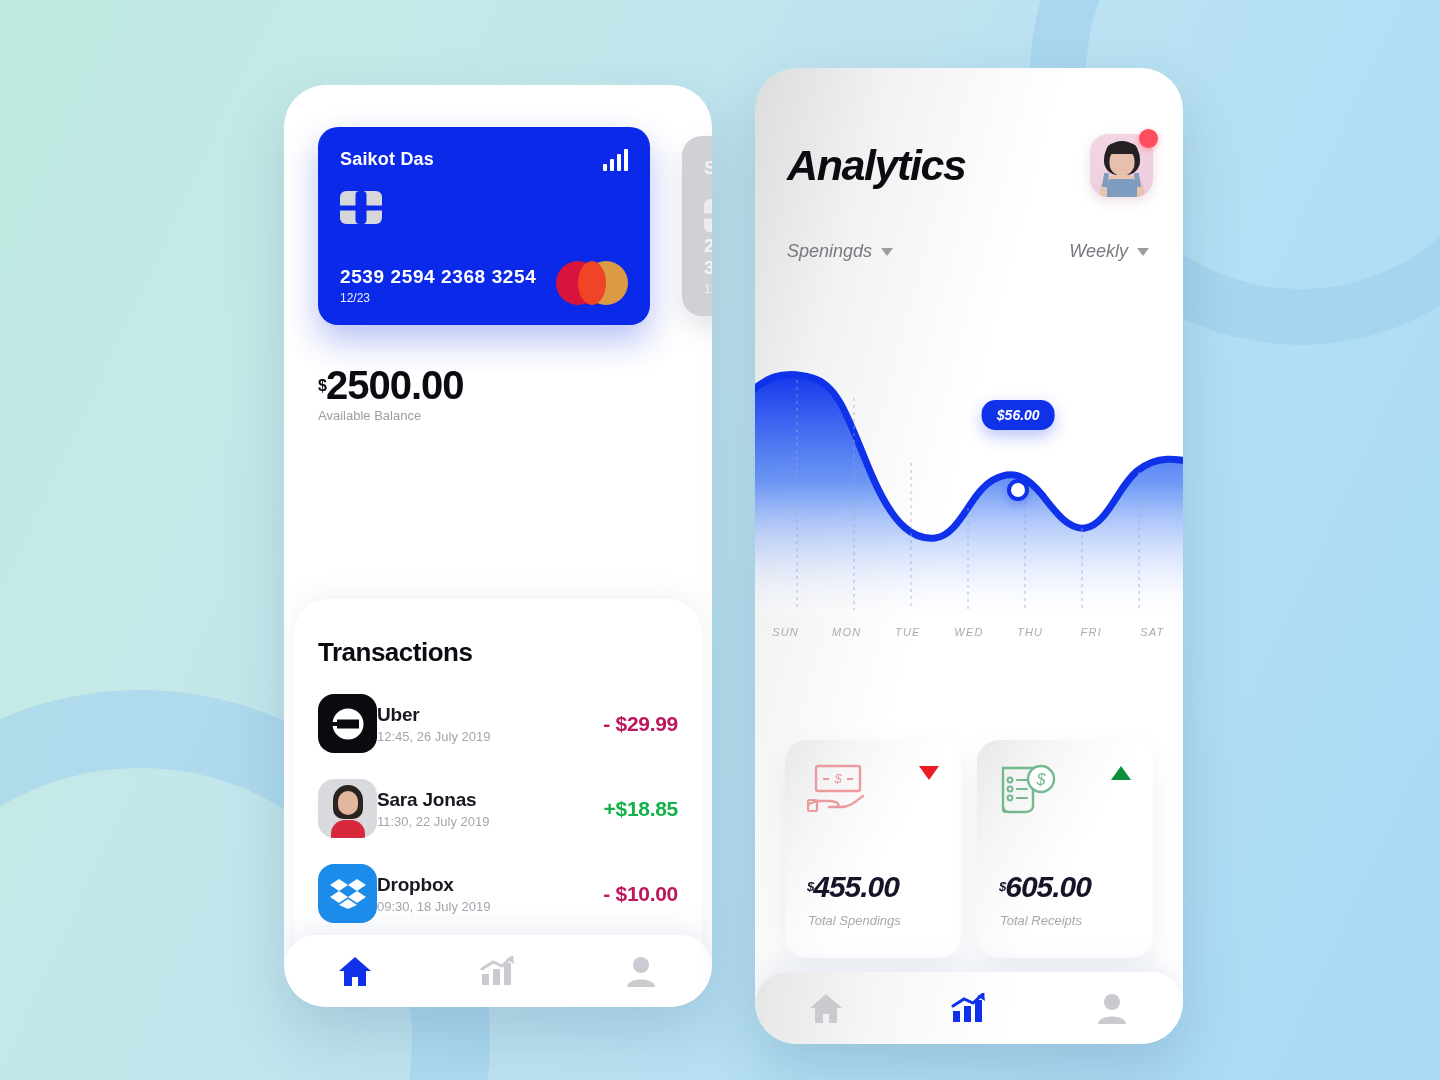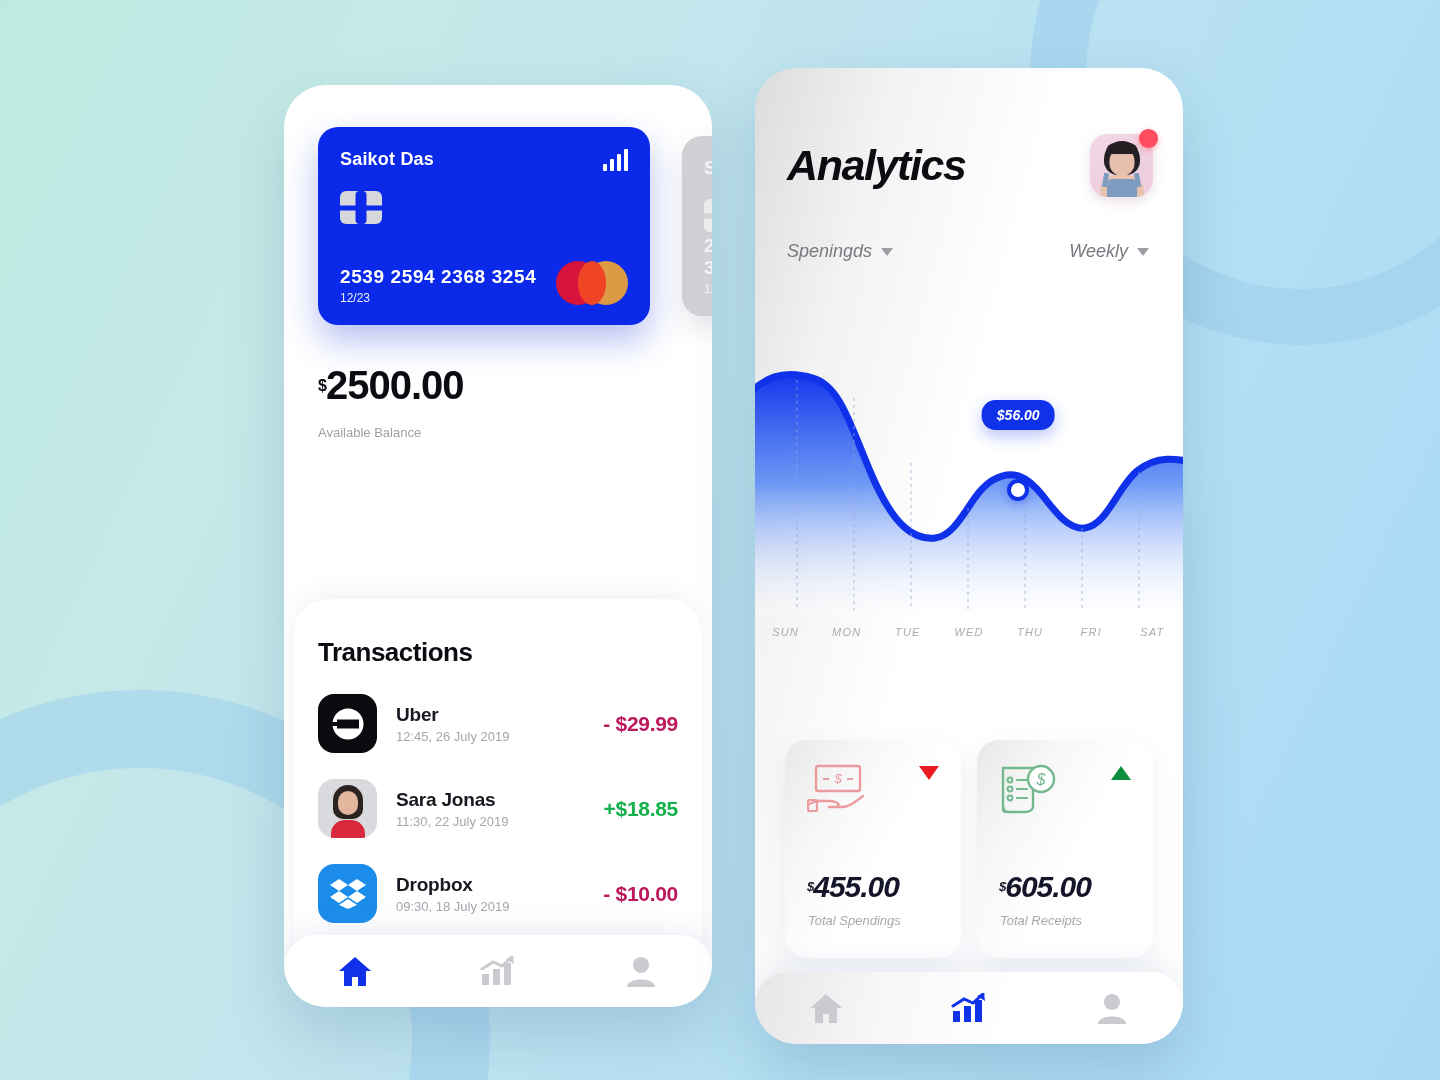--- a/index.html
+++ b/index.html
@@ -187,21 +187,21 @@
     position:absolute; left:22px; top:0; width:28px; height:44px;
     background:#ef4526; border-radius:50%/50%;
   }
 
   .balance-block { padding:36px 0 0 34px; }
   .balance-amount {
     font-size:40px; font-weight:bold; letter-spacing:-1px; color:#0b0b12;
     display:flex; align-items:flex-start;
   }
   .balance-amount .cur { font-size:16px; margin-top:14px; font-weight:bold; }
-  .balance-label { font-size:13px; color:#9d9fa7; margin-top:17px; }
+  .balance-label { font-size:13px; color:#9d9fa7; margin-top:0; }
 
   .transactions-panel {
     position:absolute; left:10px; right:10px; top:514px; bottom:0;
     background:#fff;
     border-radius:34px 34px 42px 42px;
     box-shadow:0 -6px 22px rgba(120,140,170,.10);
     padding:38px 24px 16px 24px;
   }
   .transactions-title {
     font-size:26px; font-weight:bold; letter-spacing:-.5px; color:#0b0b12;
@@ -243,21 +243,21 @@
   .tx-icon.person .p-body {
     position:absolute; left:50%; bottom:0; transform:translateX(-50%);
     width:34px; height:18px; background:#d8283c; border-radius:14px 14px 0 0;
   }
   .tx-icon.dropbox { background:#1c8ceb; }
   .tx-icon.dropbox .db {
     position:absolute; left:50%; top:50%;
     transform:translate(-50%,-50%) ;
     width:36px; height:30px;
   }
-  .tx-meta { flex:1; margin-left:19px; }
+  .tx-meta { flex:1; }
   .tx-name { font-size:19px; font-weight:bold; color:#171820; letter-spacing:-.2px; }
   .tx-date { font-size:13px; color:#a4a6ad; margin-top:3px; }
   .tx-amount { font-size:21px; font-weight:bold; letter-spacing:-.3px; }
   .tx-amount.neg { color:#be185d;text-align:right; }
   .tx-amount.pos { color:#12b14a; }
 
   
   .bottom-nav {
     position:absolute; left:0; right:0; bottom:0;
     height:72px;

